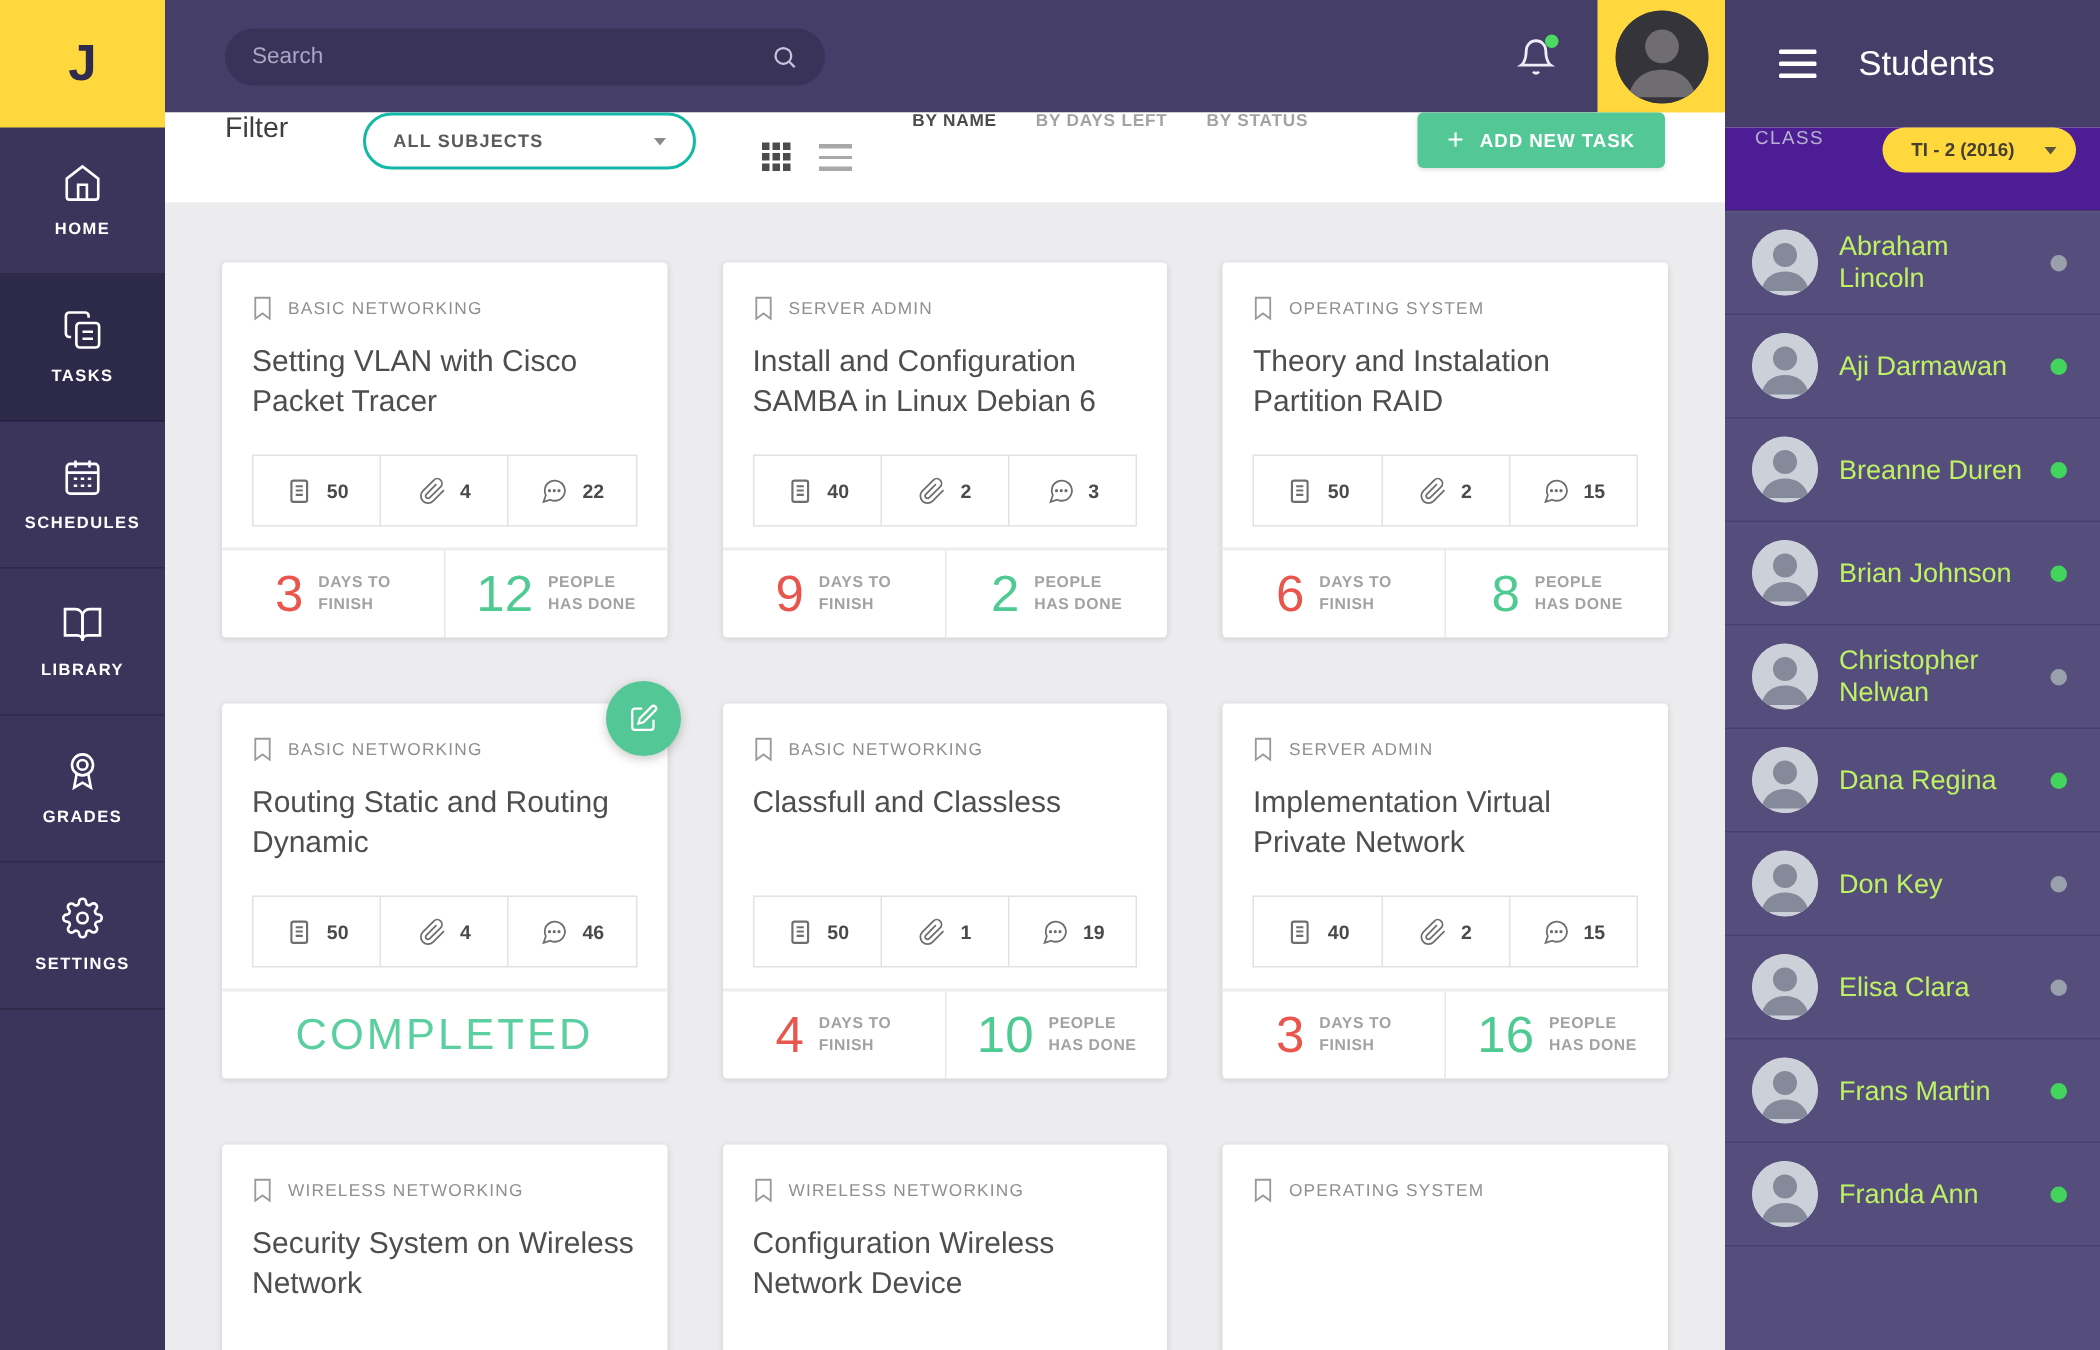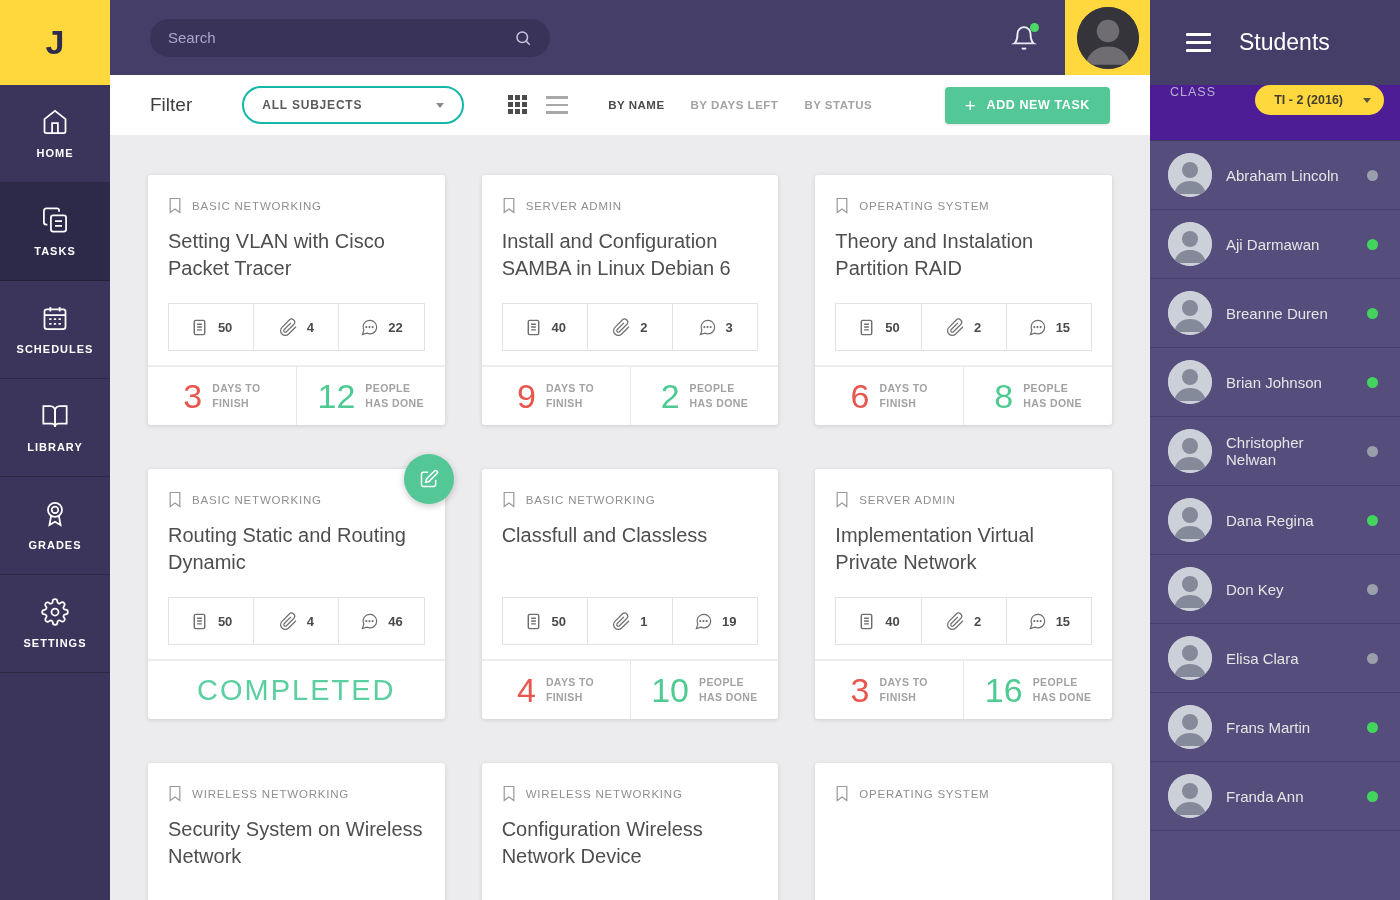--- a/index.html
+++ b/index.html
@@ -28,21 +28,21 @@
                   font-family:"Liberation Sans", sans-serif; }
   .search input::placeholder { color:#aaa6c6; }
   .search svg { width:18px; height:18px; stroke:#c9c5dd; fill:none; stroke-width:2; }
   .topbar-spacer { flex:1; }
   .bell-wrap { position:relative; margin-right:28px; cursor:pointer; }
   .bell-wrap svg { width:26px; height:26px; stroke:#efedf7; fill:none; stroke-width:1.7; display:block; }
   .bell-dot { position:absolute; top:-2px; right:-2px; width:9px; height:9px; border-radius:50%; background:#4cd964; }
   .avatar-box { width:85px; height:85px; background:#ffd83d; display:flex; align-items:center; justify-content:center; cursor:pointer; }
   .avatar-circle { width:62px; height:62px; border-radius:50%; background:#35343a; overflow:hidden; }
 
-  .filterbar { height:60px; background:#ffffff; display:flex; align-items:center; padding-left:40px; flex-shrink:0; }
+  .filterbar { height:60px; background:#ffffff; display:flex; padding-left:40px; flex-shrink:0; }
   .filter-label { font-size:19px; color:#3f3f3f; margin-right:50px; }
   .subject-dd { width:222px; height:38px; border:2px solid #14b8a6; border-radius:19px; display:flex;
                 align-items:center; justify-content:space-between; padding:17px 18px; cursor:pointer; margin-right:44px; background:#fff; }
   .subject-dd span { font-size:12px; font-weight:bold; letter-spacing:.8px; color:#5a5a5a; }
   .chev { width:0; height:0; border-left:4.5px solid transparent; border-right:4.5px solid transparent; border-top:5.5px solid #8a8a8a; }
   .view-toggles { display:flex; align-items:center; gap:18px; margin-right:40px; }
   .grid-icon { width:20px; height:20px; display:grid; grid-template-columns:repeat(3,5px); grid-template-rows:repeat(3,5px); gap:2px; cursor:pointer; }
   .grid-icon i { background:#4c4c4c; }
   .list-icon { display:flex; flex-direction:column; gap:5px; cursor:pointer; }
   .list-icon i { width:22px; height:2.5px; background:#a8a8a8; }
@@ -94,21 +94,21 @@
                padding:0 16px 0 20px; border-bottom:1px solid #3e3863; flex-shrink:0; }
   .class-label { font-size:12.5px; color:#b7b1d0; letter-spacing:1px; }
   .class-pill { background:#ffd83d; height:30px; border-radius:15px; padding:0 13px 0 19px; display:flex;
                 align-items:center; gap:20px; cursor:pointer; border:none; }
   .class-pill span { font-size:12.5px; font-weight:bold; color:#443f2e; }
   .class-pill .chev { border-top-color:#5a543c; }
   .students { flex:1; background:#554e7c; overflow:hidden; }
   .student { height:69px; display:flex; align-items:center; padding:0 22px 0 18px; gap:14px;
              border-bottom:1px solid #47406f; cursor:pointer; }
   .s-avatar { width:44px; height:44px; border-radius:50%; overflow:hidden; flex-shrink:0; background:#cfd2da; }
-  .s-name { flex:1; font-size:15px; color:#e5e5e5; }
+  .s-name { flex:1; font-size:18px; color:#bef264; }
   .s-dot { width:11px; height:11px; border-radius:50%; flex-shrink:0; }
   .s-dot.online { background:#43d45e; }
   .s-dot.offline { background:#99a0ac; }
 </style>
 </head>
 <body>
 
 <div class="app">
 
   <aside class="lsidebar">

